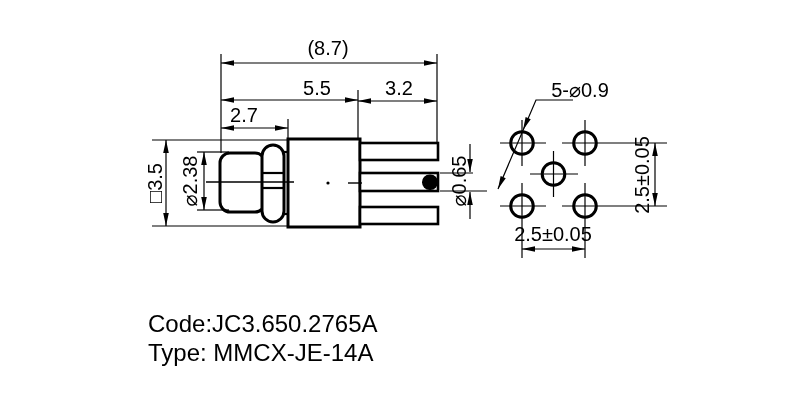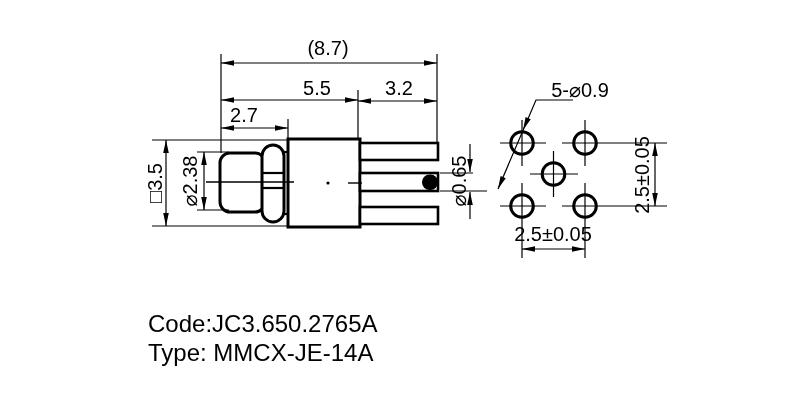--- a/index.html
+++ b/index.html
@@ -1,16 +1,16 @@
 <!DOCTYPE html>
 <html><head>
 <meta charset="utf-8">
 <style>
   html,body{margin:0;padding:0;background:#ffffff;}
-  .page{position:relative;width:800px;height:400px;background:#fff;overflow:hidden;border-radius:10px;}
+  .page{position:relative;width:800px;height:400px;background:#fff;overflow:hidden;}
   svg{position:absolute;left:0;top:0;}
   text{font-family:"Liberation Sans","DejaVu Sans",sans-serif;fill:#000;}
   .dimtxt{font-size:20px;}
   .codetxt{font-size:24px;}
   .thin{stroke:#000;stroke-width:1.2;fill:none;}
   .thick{stroke:#000;stroke-width:3;fill:#fff;}
   .thick2{stroke:#000;stroke-width:2.6;fill:#fff;}
   .mid{stroke:#000;stroke-width:2.2;fill:none;}
   .hair{stroke:#000;stroke-width:1.4;fill:none;}
 </style>

